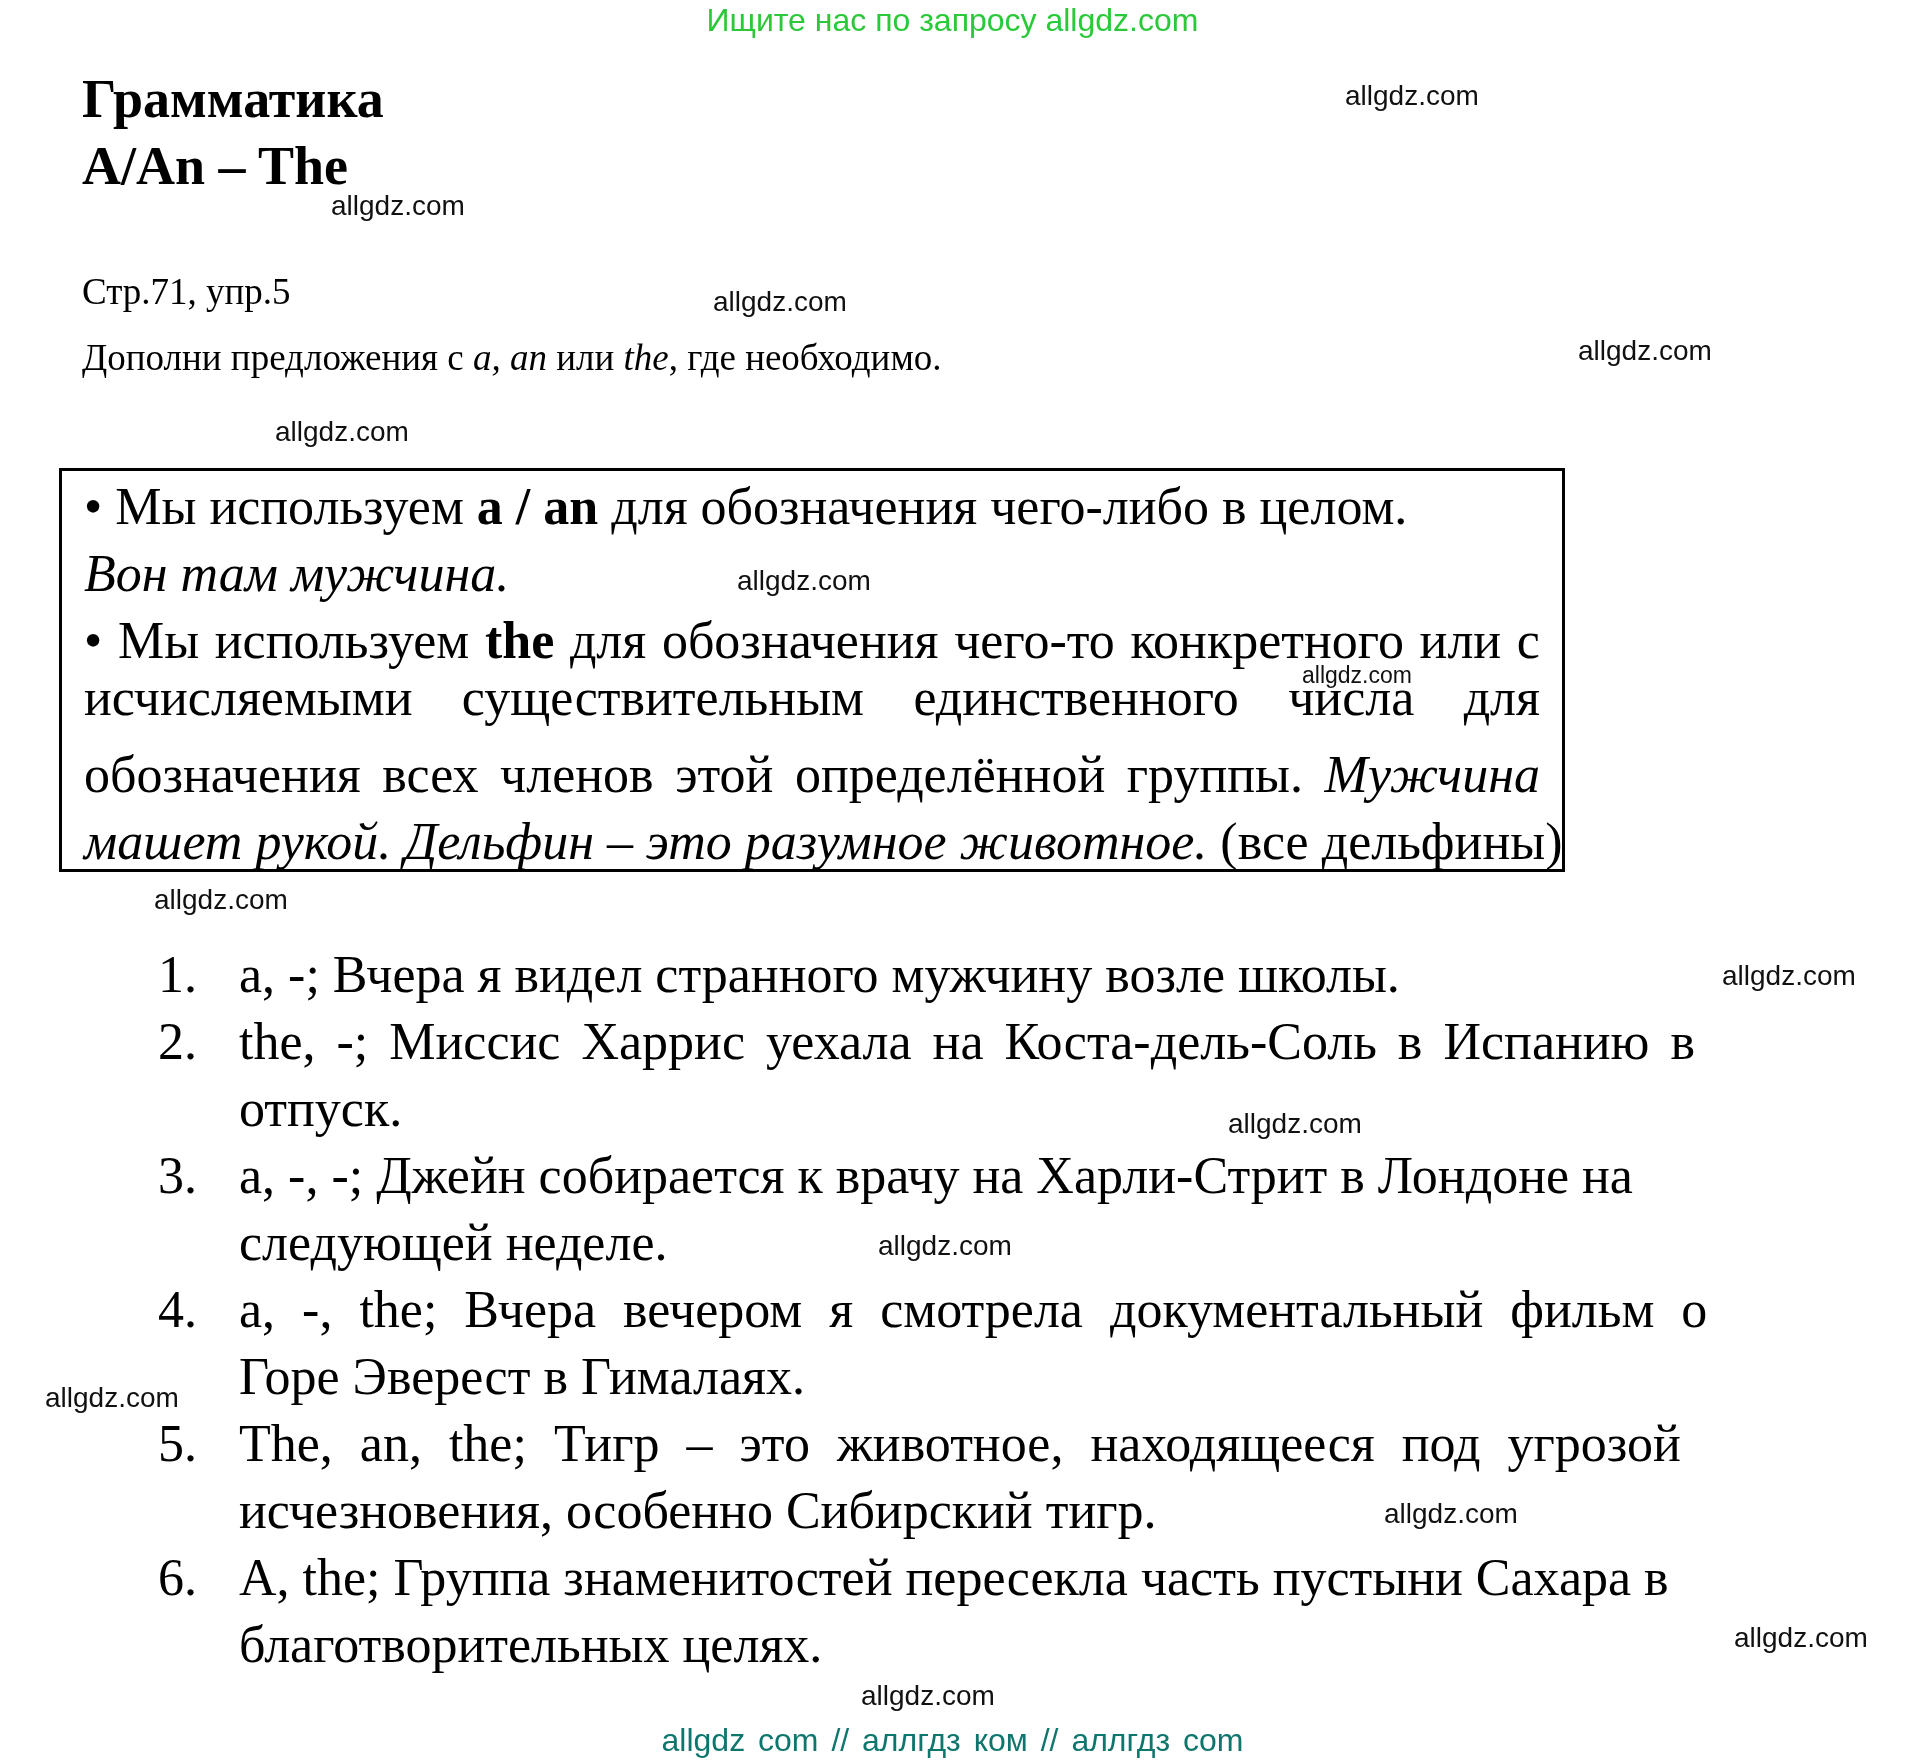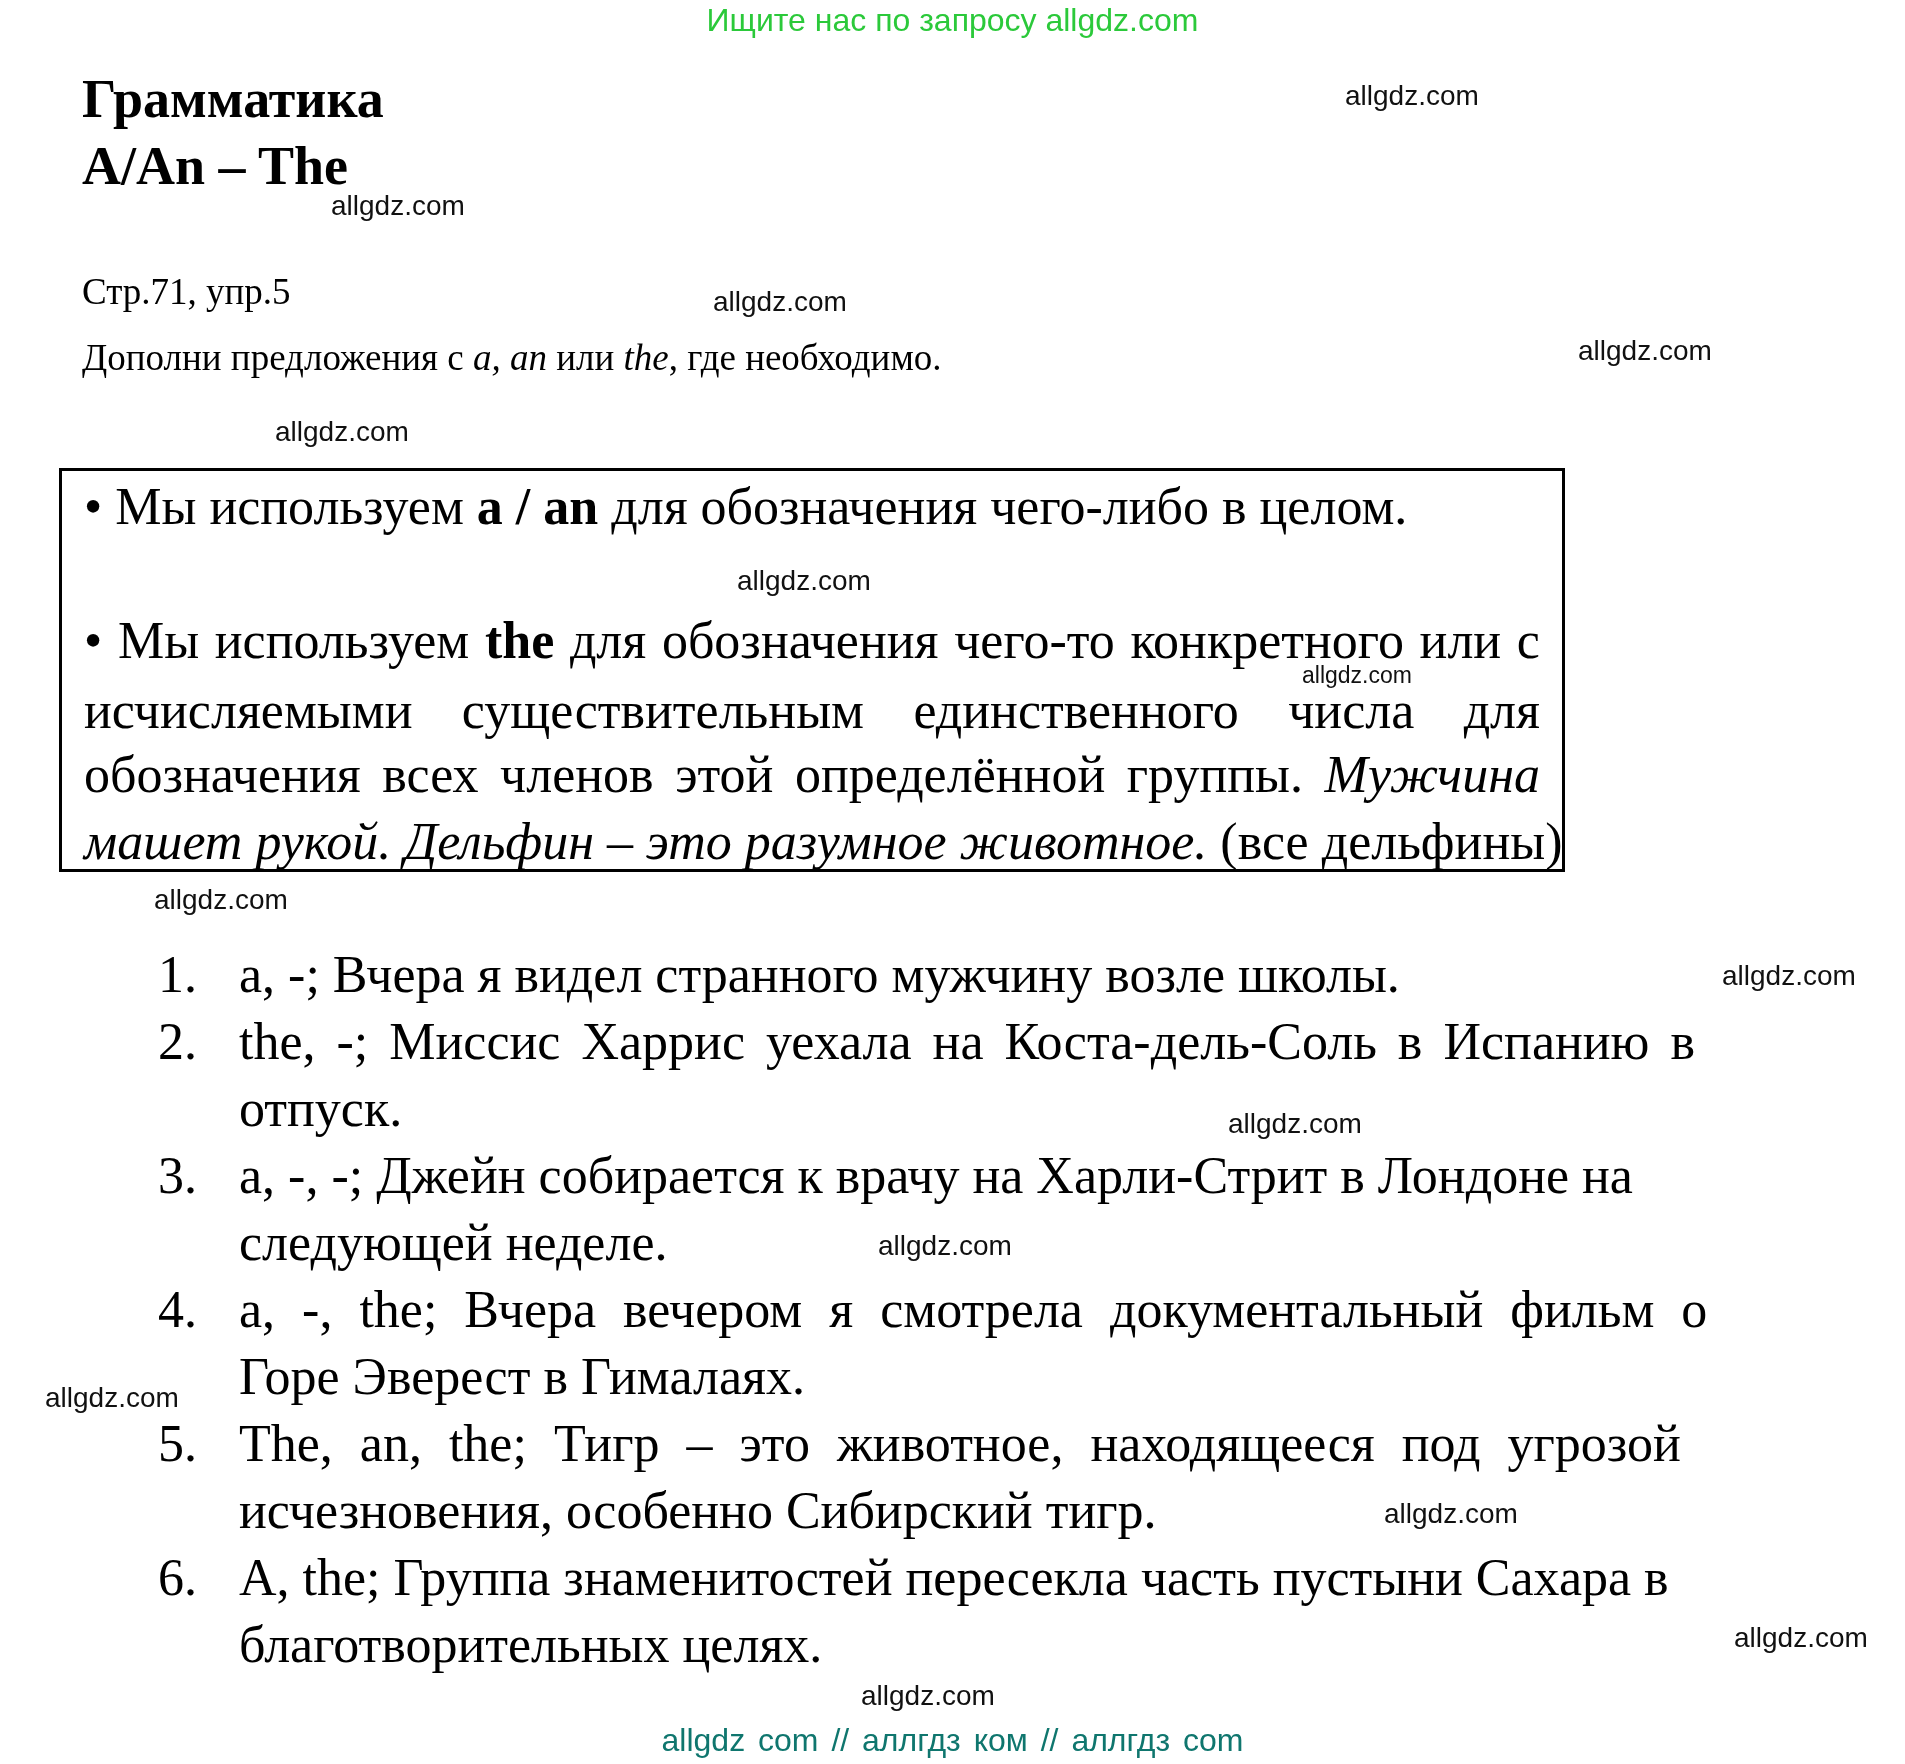--- a/index.html
+++ b/index.html
@@ -28,33 +28,34 @@
 
 <div class="abs body-text" style="left:82px; top:270px;">Стр.71, упр.5</div>
 <div class="abs body-text" style="left:82px; top:336px;">
   <span>Дополни предложения с </span><i>a, an</i><span> или </span><i>the</i><span>, где необходимо.</span>
 </div>
 
 <div class="box">
   <div class="box-line" style="top:6px;">
     <span>• Мы используем </span><b>a / an</b><span> для обозначения чего-либо в целом.</span>
   </div>
+  <div class="box-line" style="top:73px;"><i>Вон там мужчина.</i></div>
   <div class="box-line justify" style="top:140px;">
     <span>•</span>
     <span>Мы</span>
     <span>используем</span>
     <b>the</b>
     <span>для</span>
     <span>обозначения</span>
     <span>чего-то</span>
     <span>конкретного</span>
     <span>или</span>
     <span>с</span>
   </div>
-  <div class="box-line justify" style="top:210px;gap:24px;">
+  <div class="box-line justify" style="top:197px;gap:24px;">
     <span>исчисляемыми</span>
     <span>существительным</span>
     <span>единственного</span>
     <span>числа</span>
     <span>для</span>
   </div>
   <div class="box-line justify" style="top:274px;">
     <span>обозначения</span>
     <span>всех</span>
     <span>членов</span>

